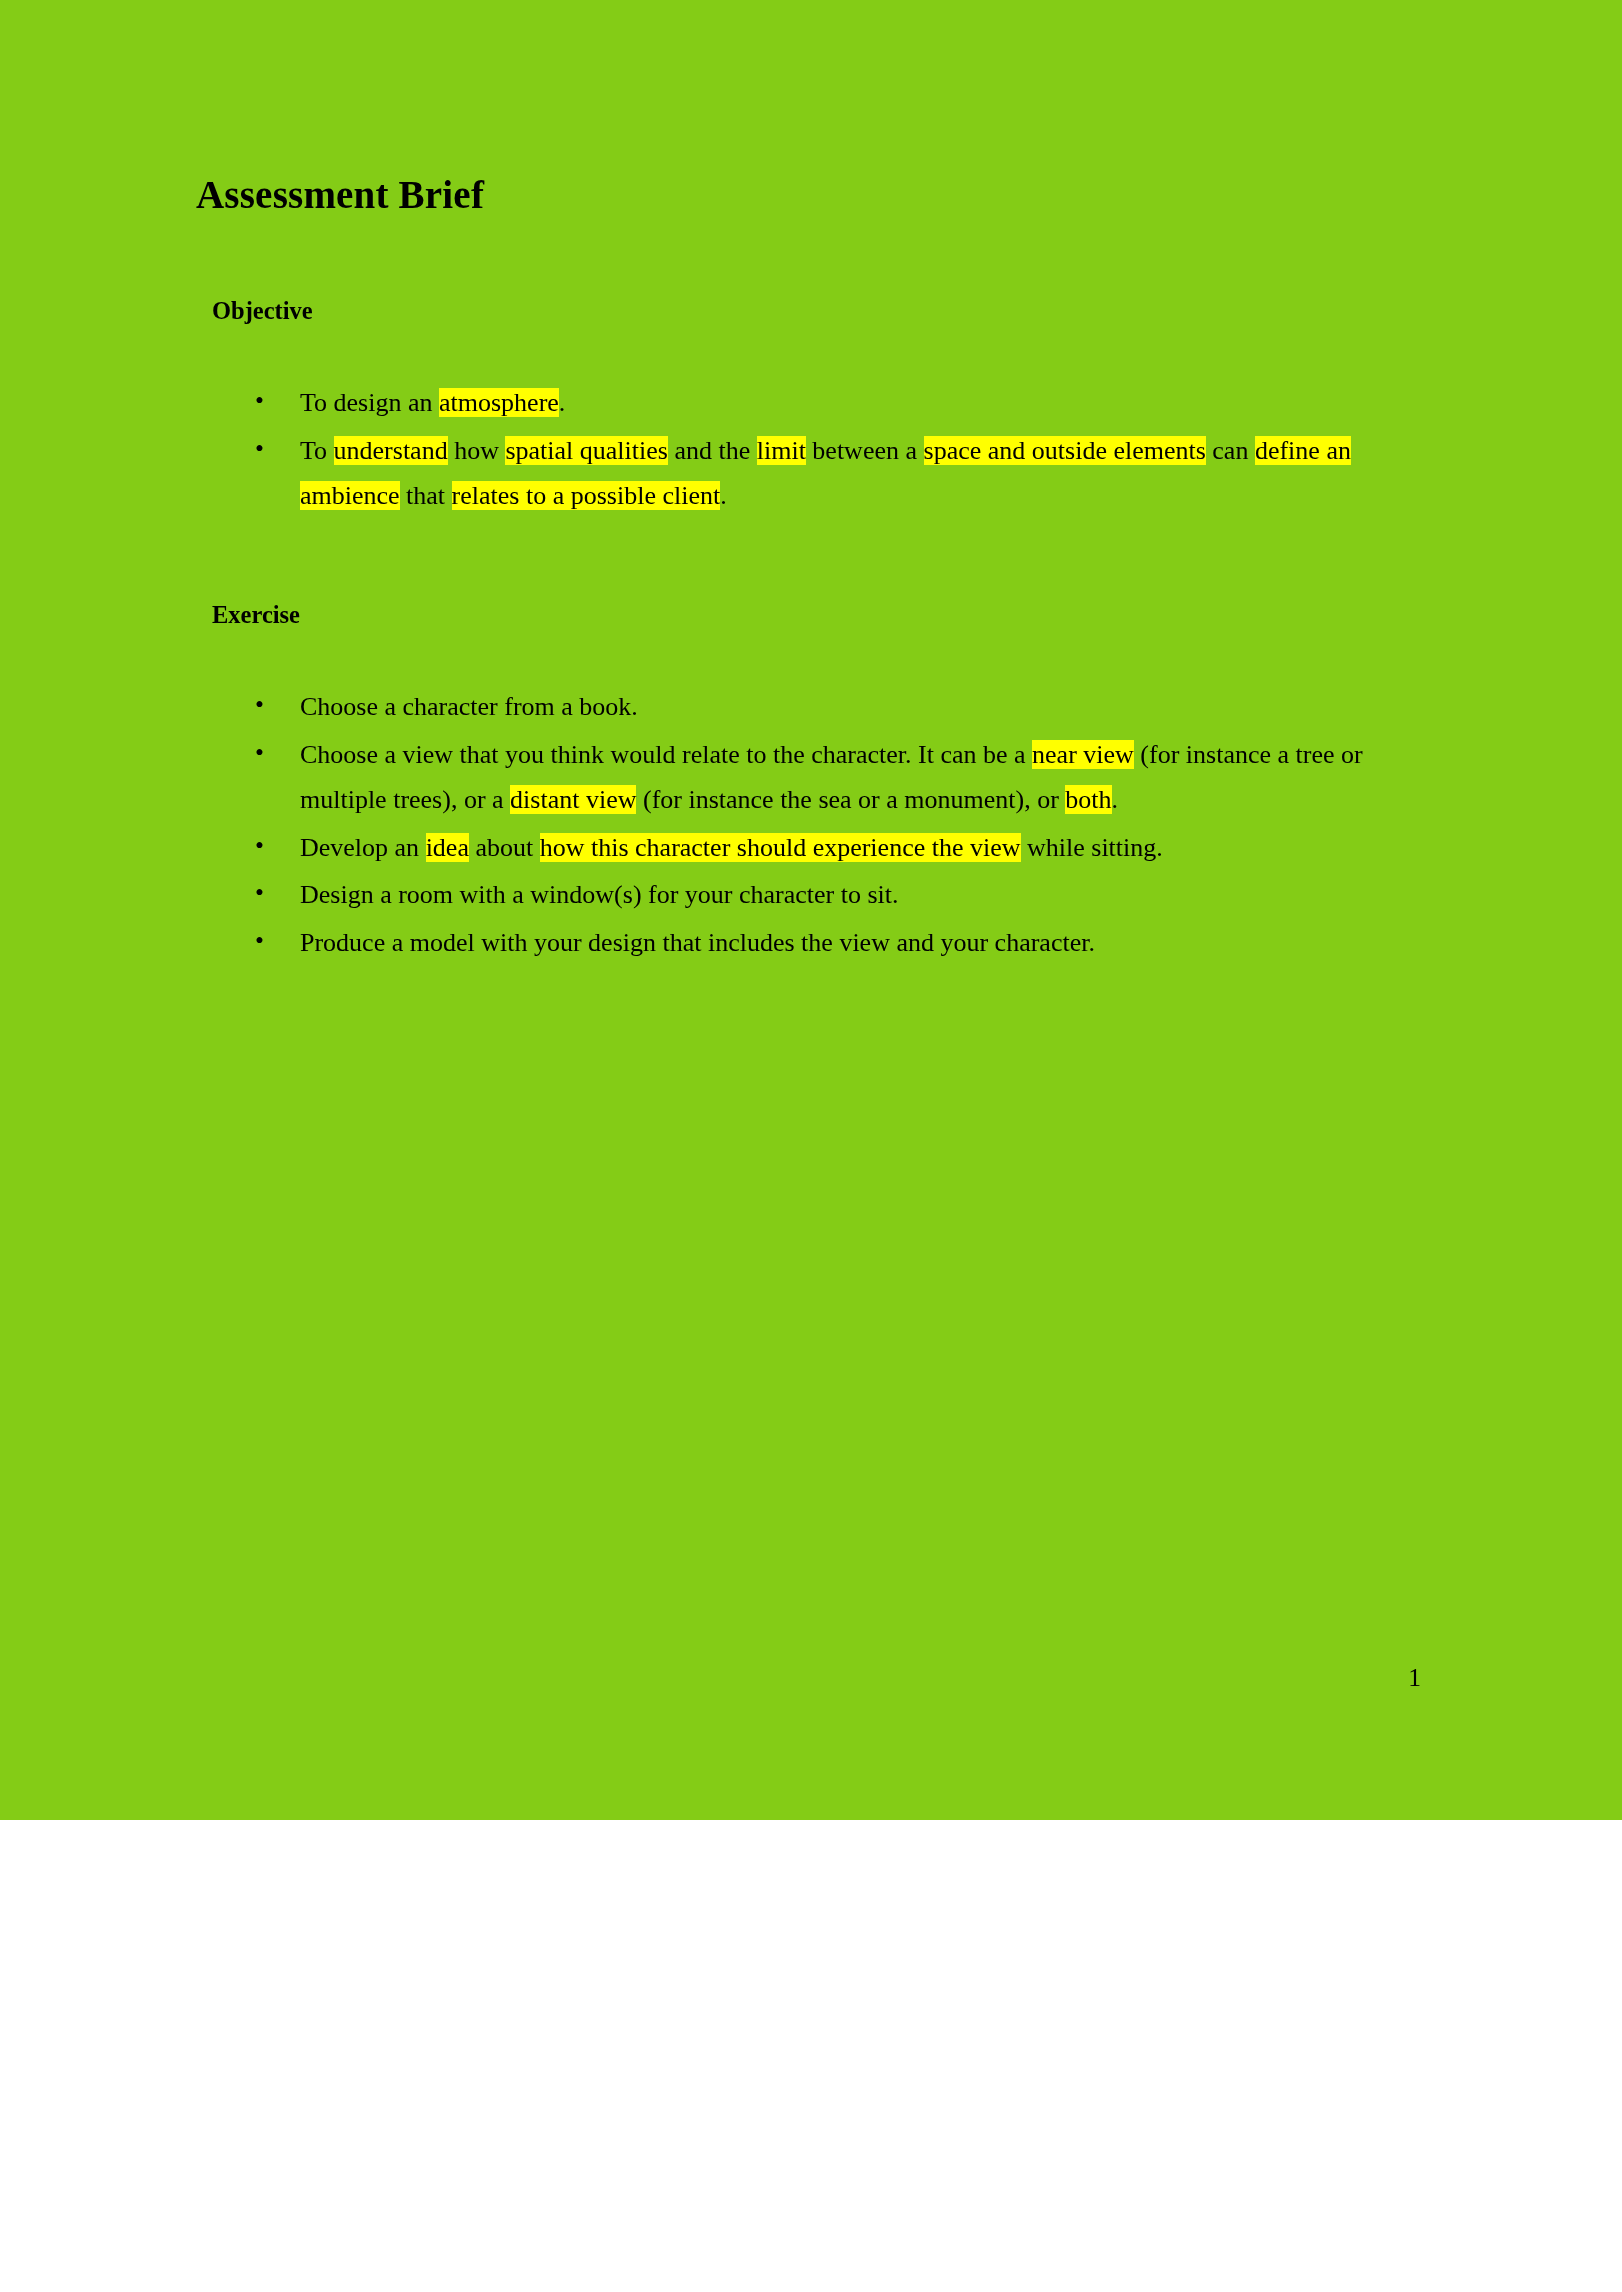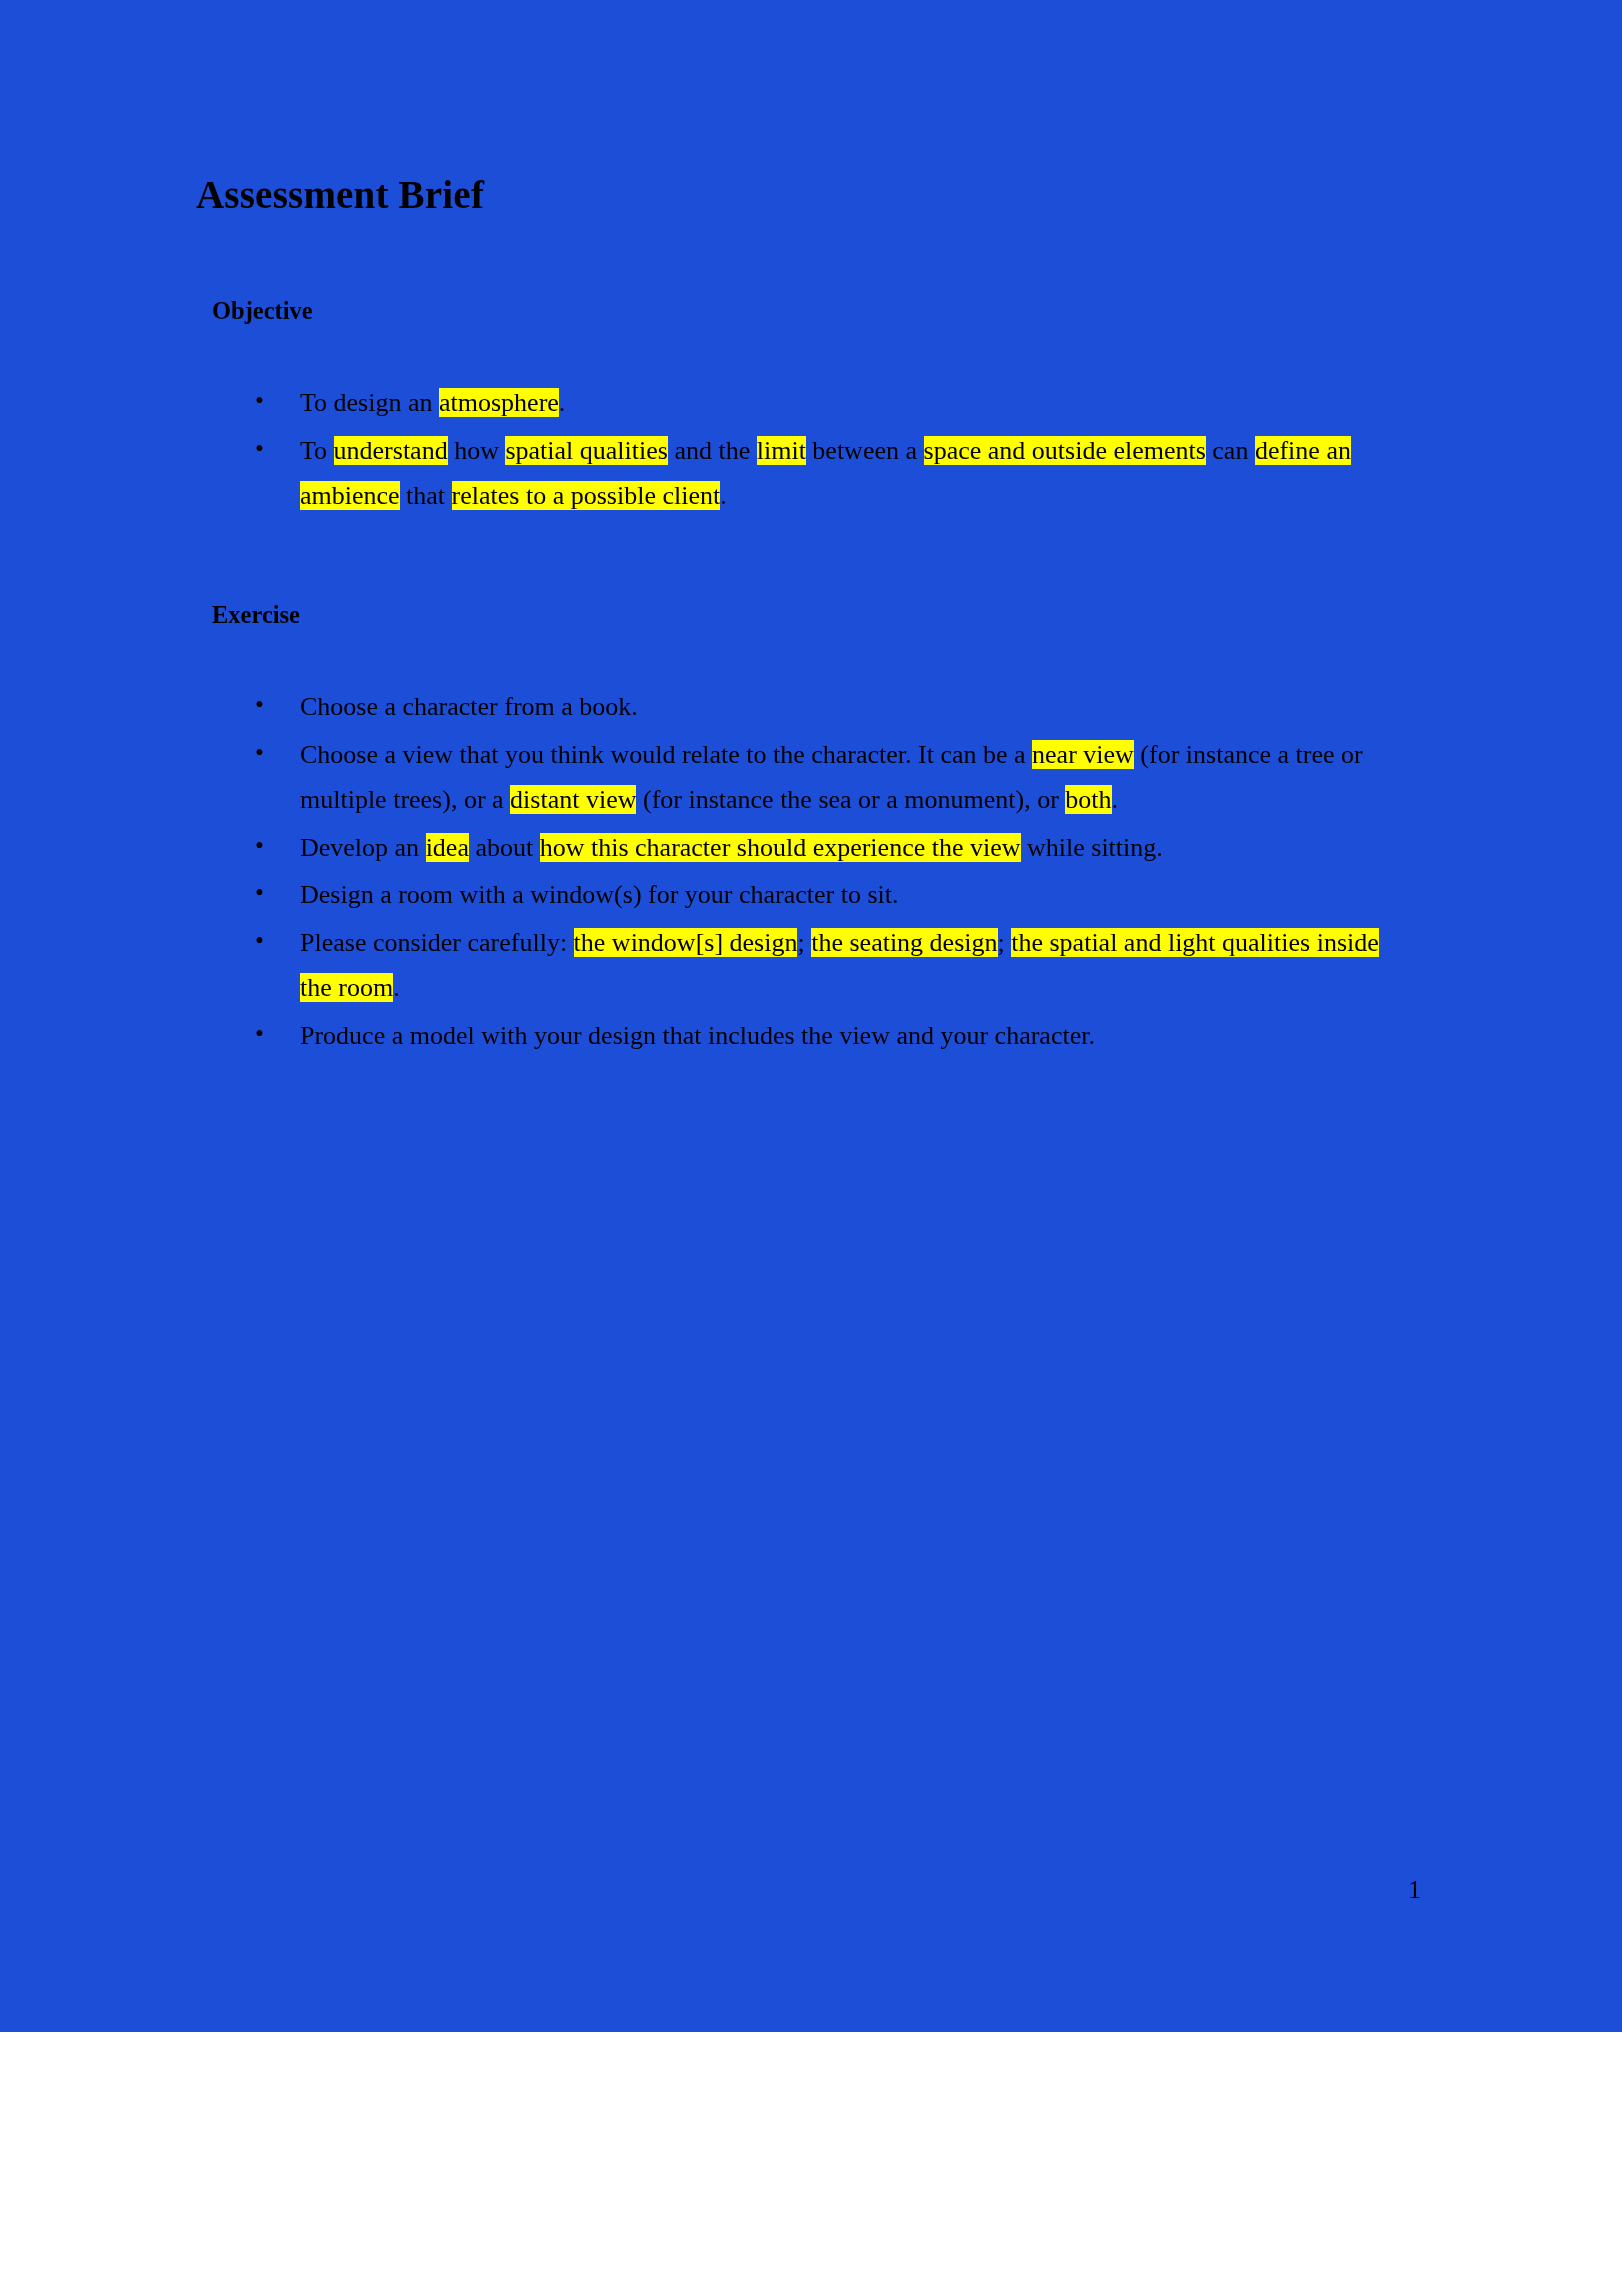--- a/index.html
+++ b/index.html
@@ -7,22 +7,22 @@
     padding: 0;
     background: #ffffff;
   }
   body {
     font-family: "Liberation Serif", serif;
     color: #000000;
   }
   .page {
     position: relative;
     width: 1622px;
-    height: 2032px;
-    background: #1d4ed8;
+    height: 1820px;
+    background: #84cc16;
     box-sizing: border-box;
     padding: 172px 201px 59px 196px;
     overflow: hidden;
   }
   .doc-title {
     font-family: "Liberation Serif", serif;
     font-size: 39px;
     font-weight: bold;
     letter-spacing: 0.2px;
     margin: 0 0 0 0;
@@ -94,20 +94,19 @@
 
   <h2 class="section-heading">Exercise</h2>
 
   <div class="spacer-after-heading"></div>
 
   <ul class="bullets">
     <li class="li-wide"><span>Choose a character from a book.</span></li>
     <li class="li-wide"><span>Choose a view that you think would relate to the character. It can be a </span><span class="hl">near view</span><span> (for instance a tree or multiple trees), or a </span><span class="hl">distant view</span><span> (for instance the sea or a monument), or </span><span class="hl">both</span><span>.</span></li>
     <li class="li-wide"><span>Develop an </span><span class="hl">idea</span><span> about </span><span class="hl">how this character should experience the view</span><span> while sitting.</span></li>
     <li class="li-wide"><span>Design a room with a window(s) for your character to sit.</span></li>
-    <li class="li-wide"><span>Please consider carefully: </span><span class="hl">the window[s] design</span><span>; </span><span class="hl">the seating design</span><span>; </span><span class="hl">the spatial and light qualities inside the room</span><span>.</span></li>
     <li class="li-wide"><span>Produce a model with your design that includes the view and your character.</span></li>
   </ul>
 
   <div class="page-number">1</div>
 
 </div>
 
 
 </body></html>

